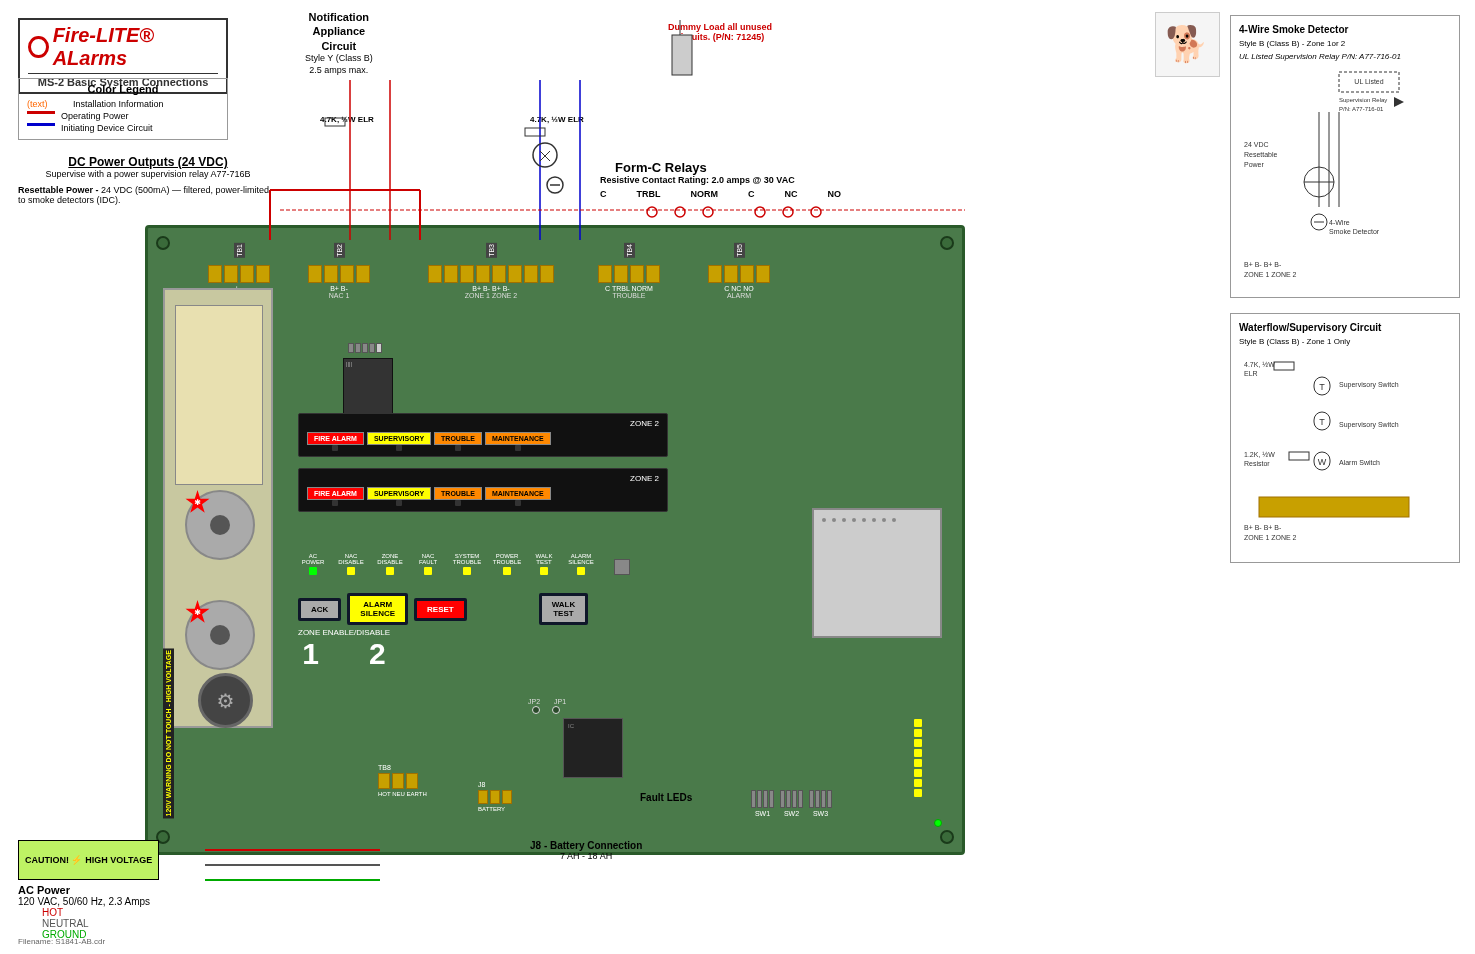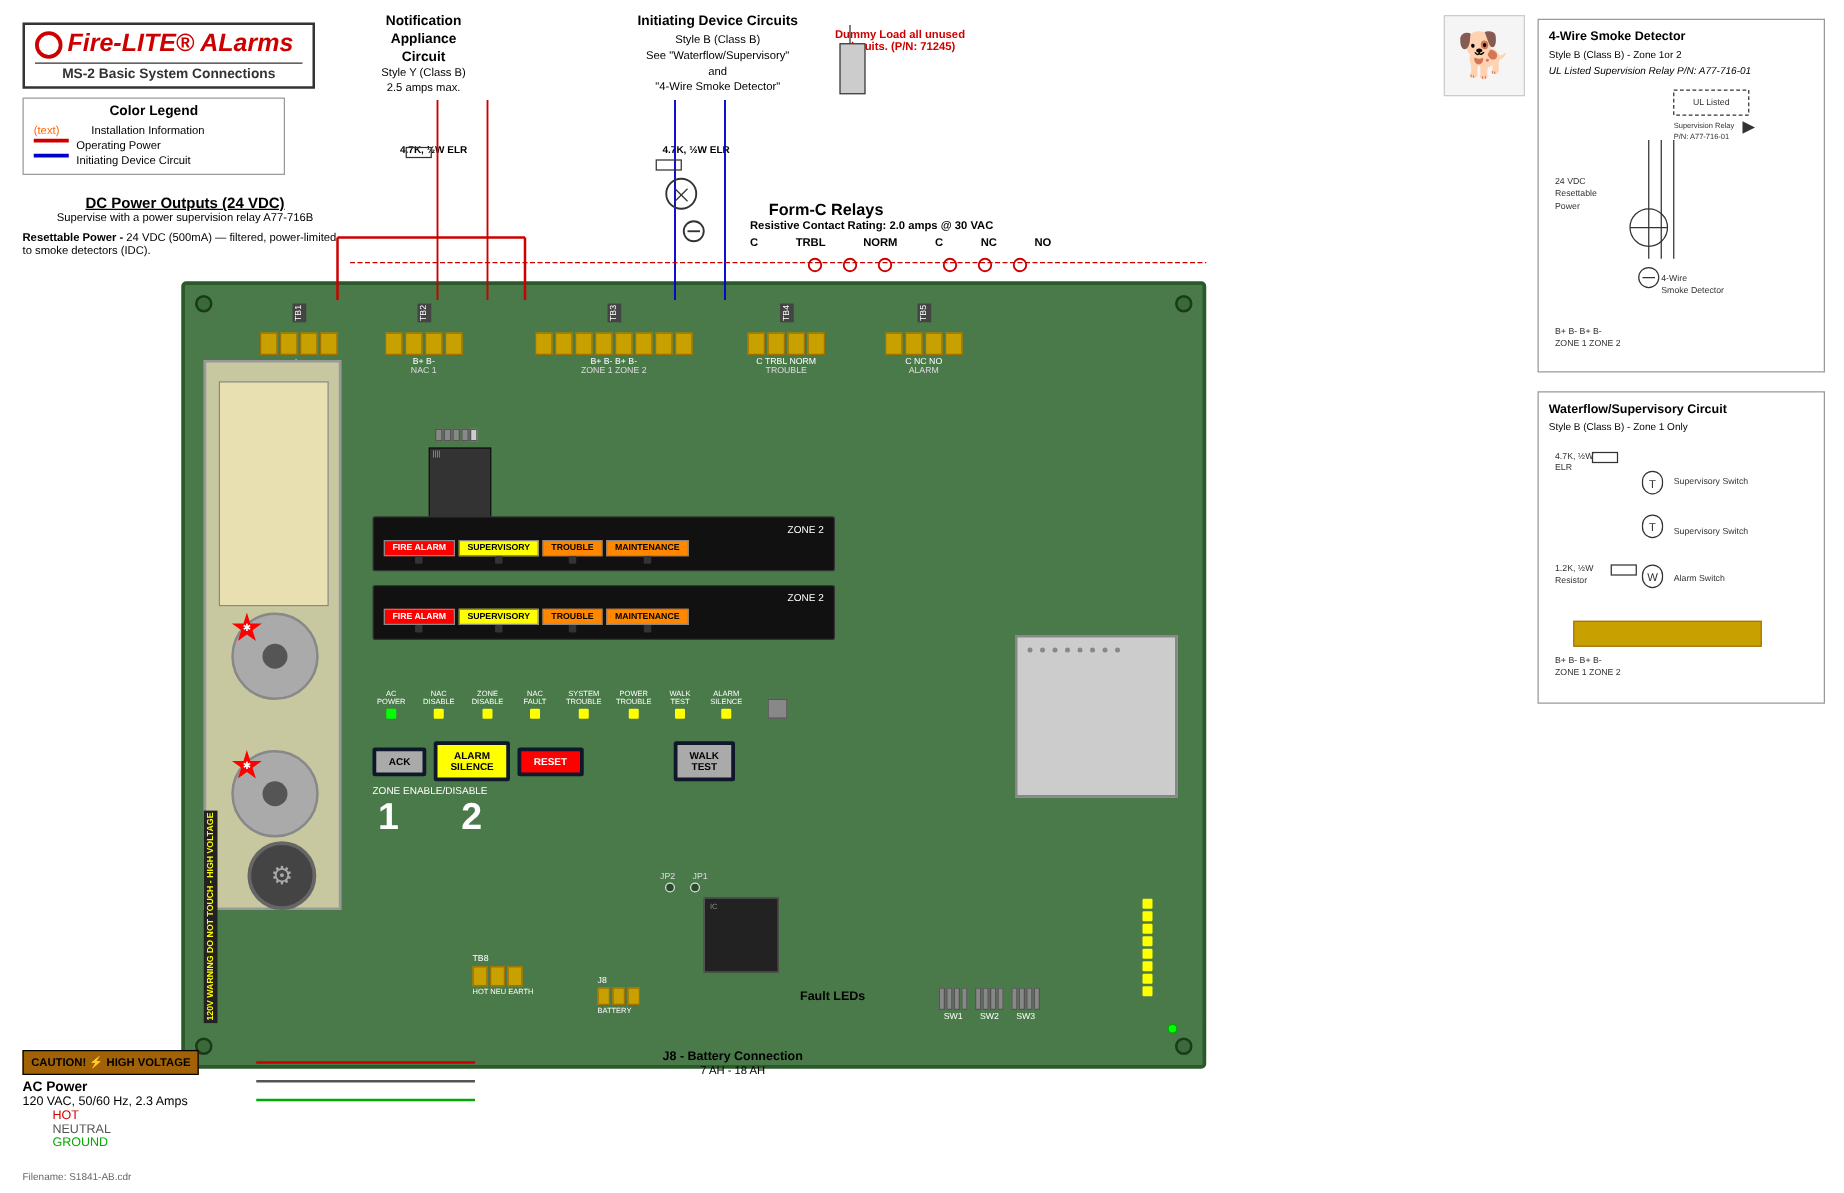--- a/index.html
+++ b/index.html
@@ -17,21 +17,21 @@
       position: absolute;
       top: 0; left: 0;
       width: 1475px;
       height: 954px;
     }
 
     
     .logo-box {
       position: absolute;
       top: 18px; left: 18px;
-      width: 234px;
+      width: 210px;
       border: 2px solid #333;
       padding: 4px 8px;
     }
     .logo-circle {
       display: inline-block;
       width: 22px; height: 22px;
       border: 3px solid #c00;
       border-radius: 50%;
       vertical-align: middle;
       margin-right: 4px;
@@ -163,25 +163,25 @@
       top: 840px; left: 18px;
       font-size: 10px;
     }
     .ac-caution {
       display: flex;
       align-items: center;
       gap: 4px;
       margin-bottom: 4px;
     }
     .caution-badge {
-      background: #a16207;
+      background: #bef264;
       color: #000;
       font-size: 9px;
       font-weight: bold;
-      padding: 4px 6px;
+      padding: 14px 6px;
       border: 1px solid #000;
     }
     .ac-lines {
       font-size: 10px;
       margin-left: 24px;
     }
     .ac-lines .hot { color: #c00; }
     .ac-lines .neutral { color: #555; }
     .ac-lines .ground { color: #0a0; }
 
@@ -383,27 +383,20 @@
   </div>
 
   <div class="nac-header">
     <div>Notification</div>
     <div>Appliance</div>
     <div>Circuit</div>
     <div style="font-weight:normal; font-size:9px;">Style Y (Class B)</div>
     <div style="font-weight:normal; font-size:9px;">2.5 amps max.</div>
   </div>
 
-  <div class="idc-header">
-    <div>Initiating Device Circuits</div>
-    <div class="idc-sub">Style B (Class B)</div>
-    <div class="idc-sub">See "Waterflow/Supervisory"</div>
-    <div class="idc-sub">and</div>
-    <div class="idc-sub">"4-Wire Smoke Detector"</div>
-  </div>
 
   <div class="dummy-load">
     <div>Dummy Load all unused circuits. (P/N: 71245)</div>
   </div>
 
   <div class="formc-relays">
     <div style="font-size:13px; font-weight:bold;margin-left:15px;">Form-C Relays</div>
     <div style="font-size:9px;">Resistive Contact Rating: 2.0 amps @ 30 VAC</div>
     <div class="formc-labels">
       <span>C</span>

